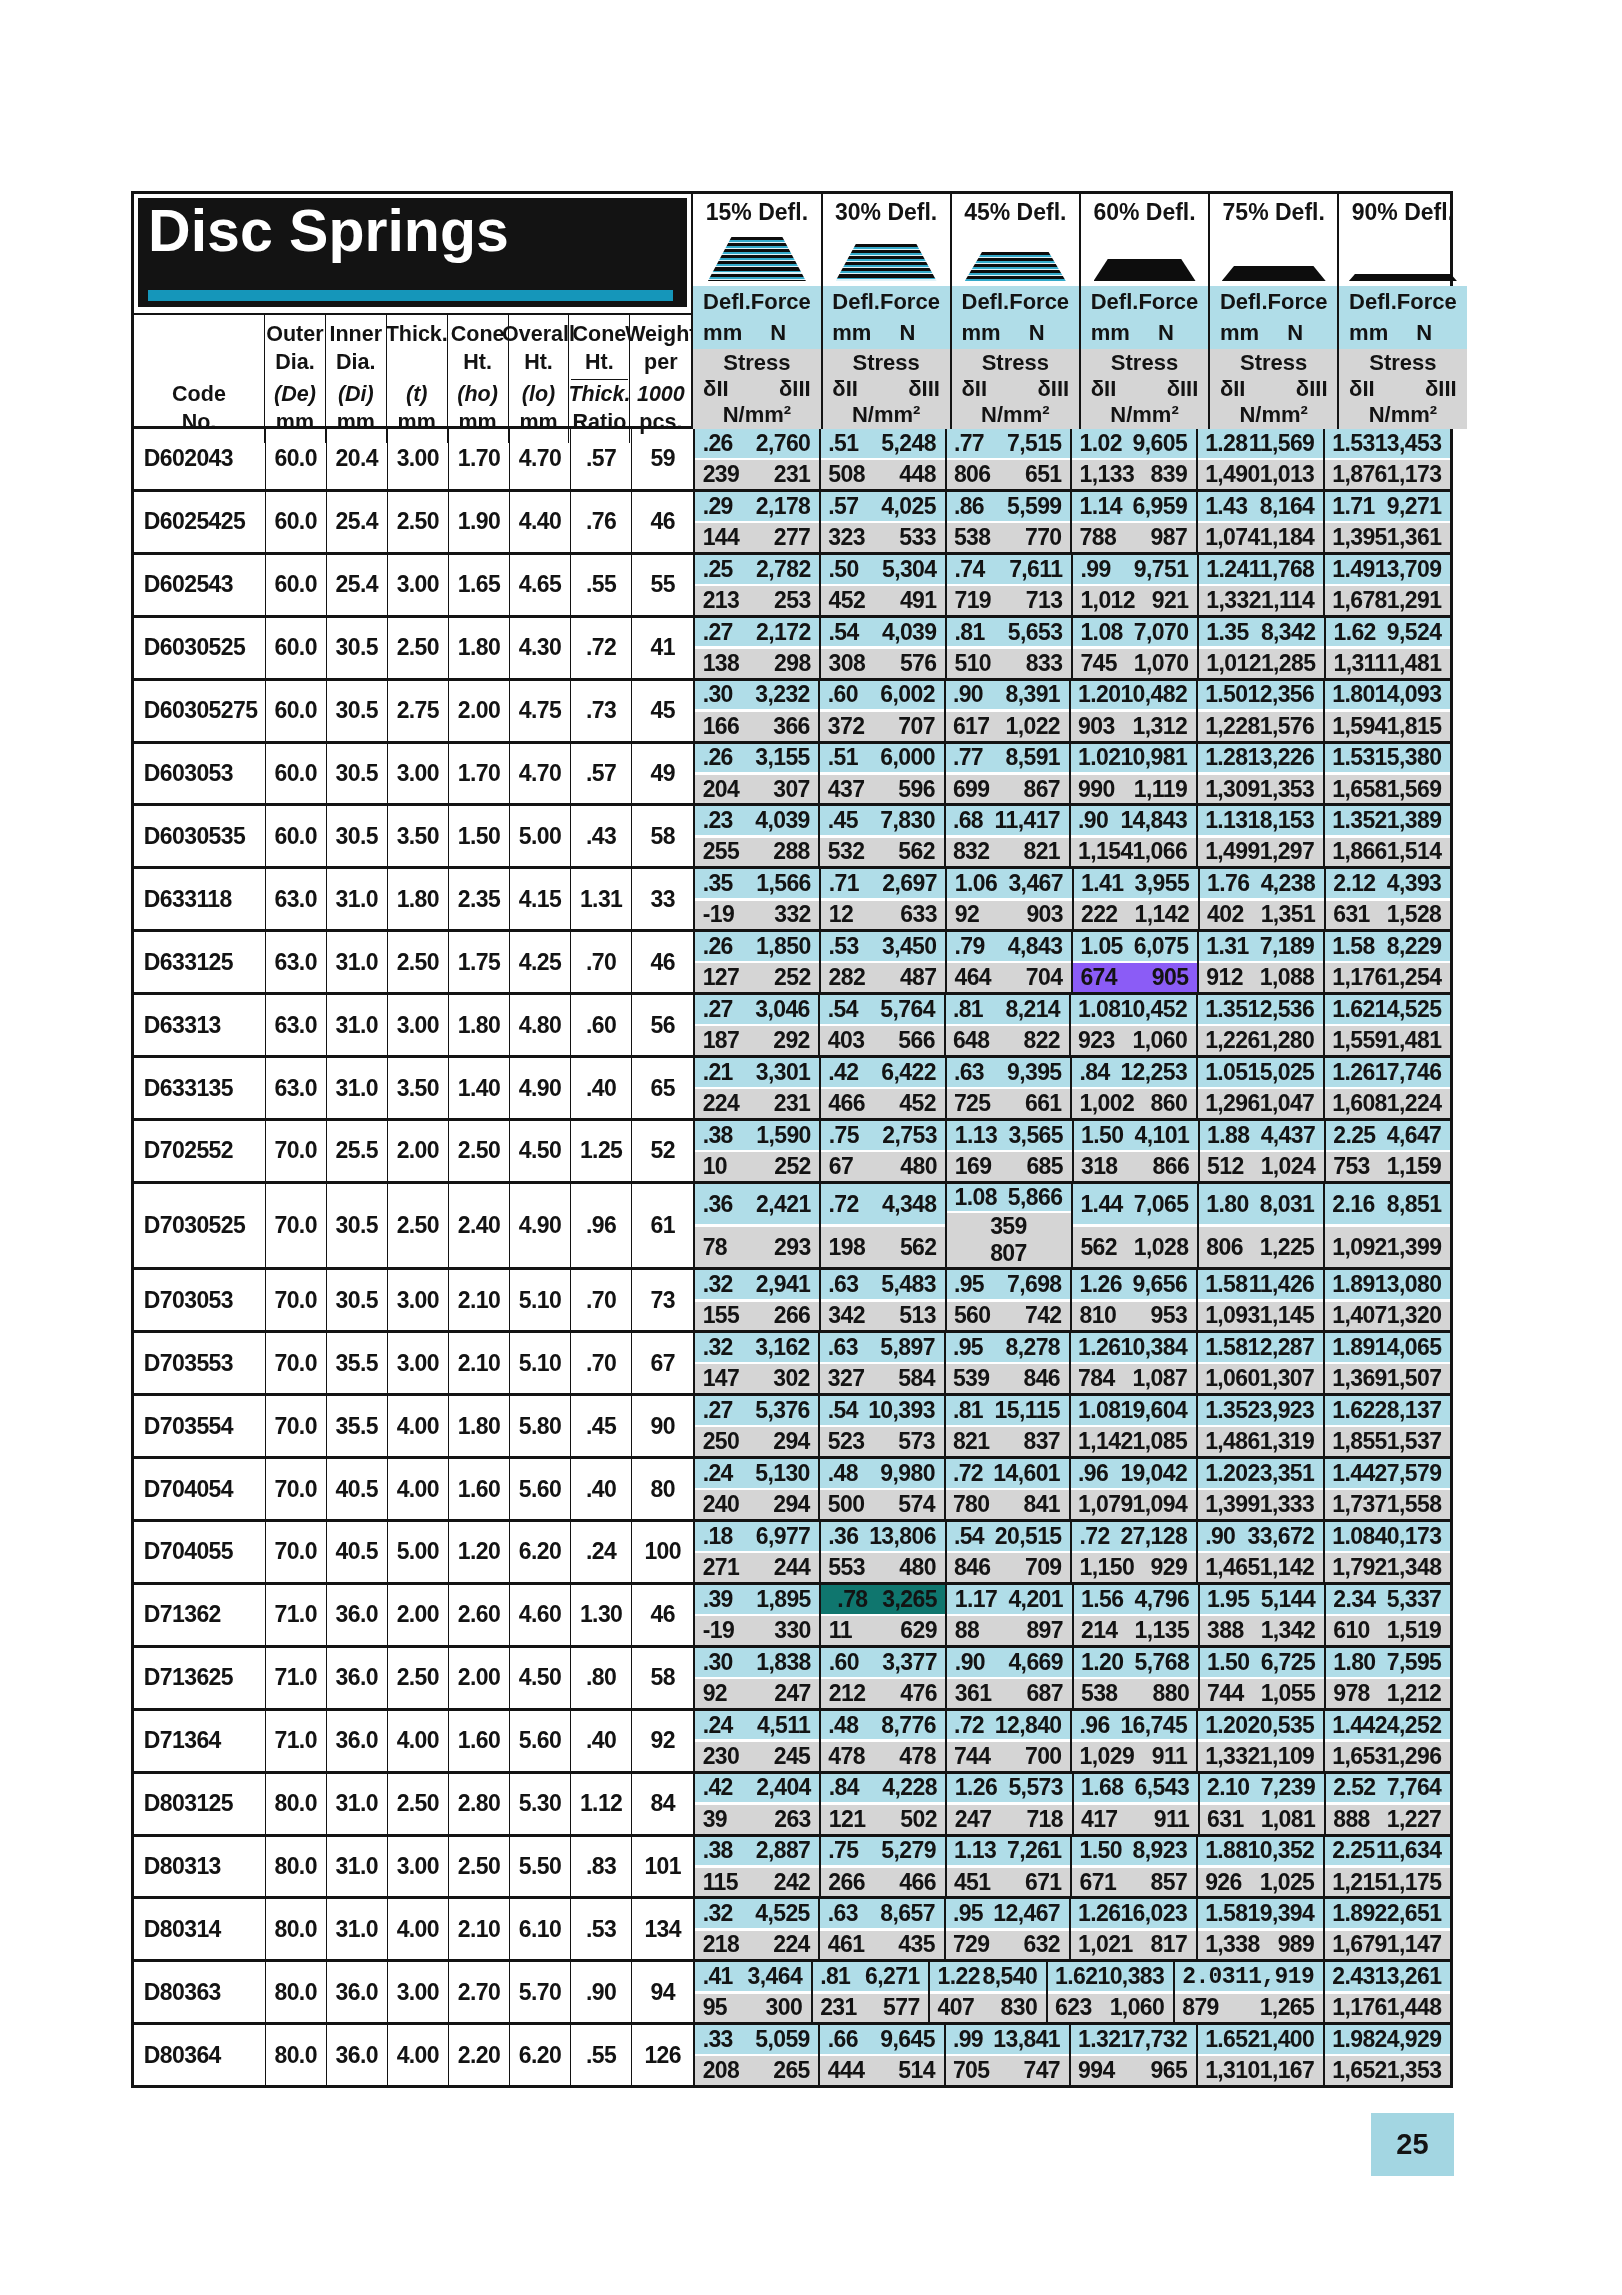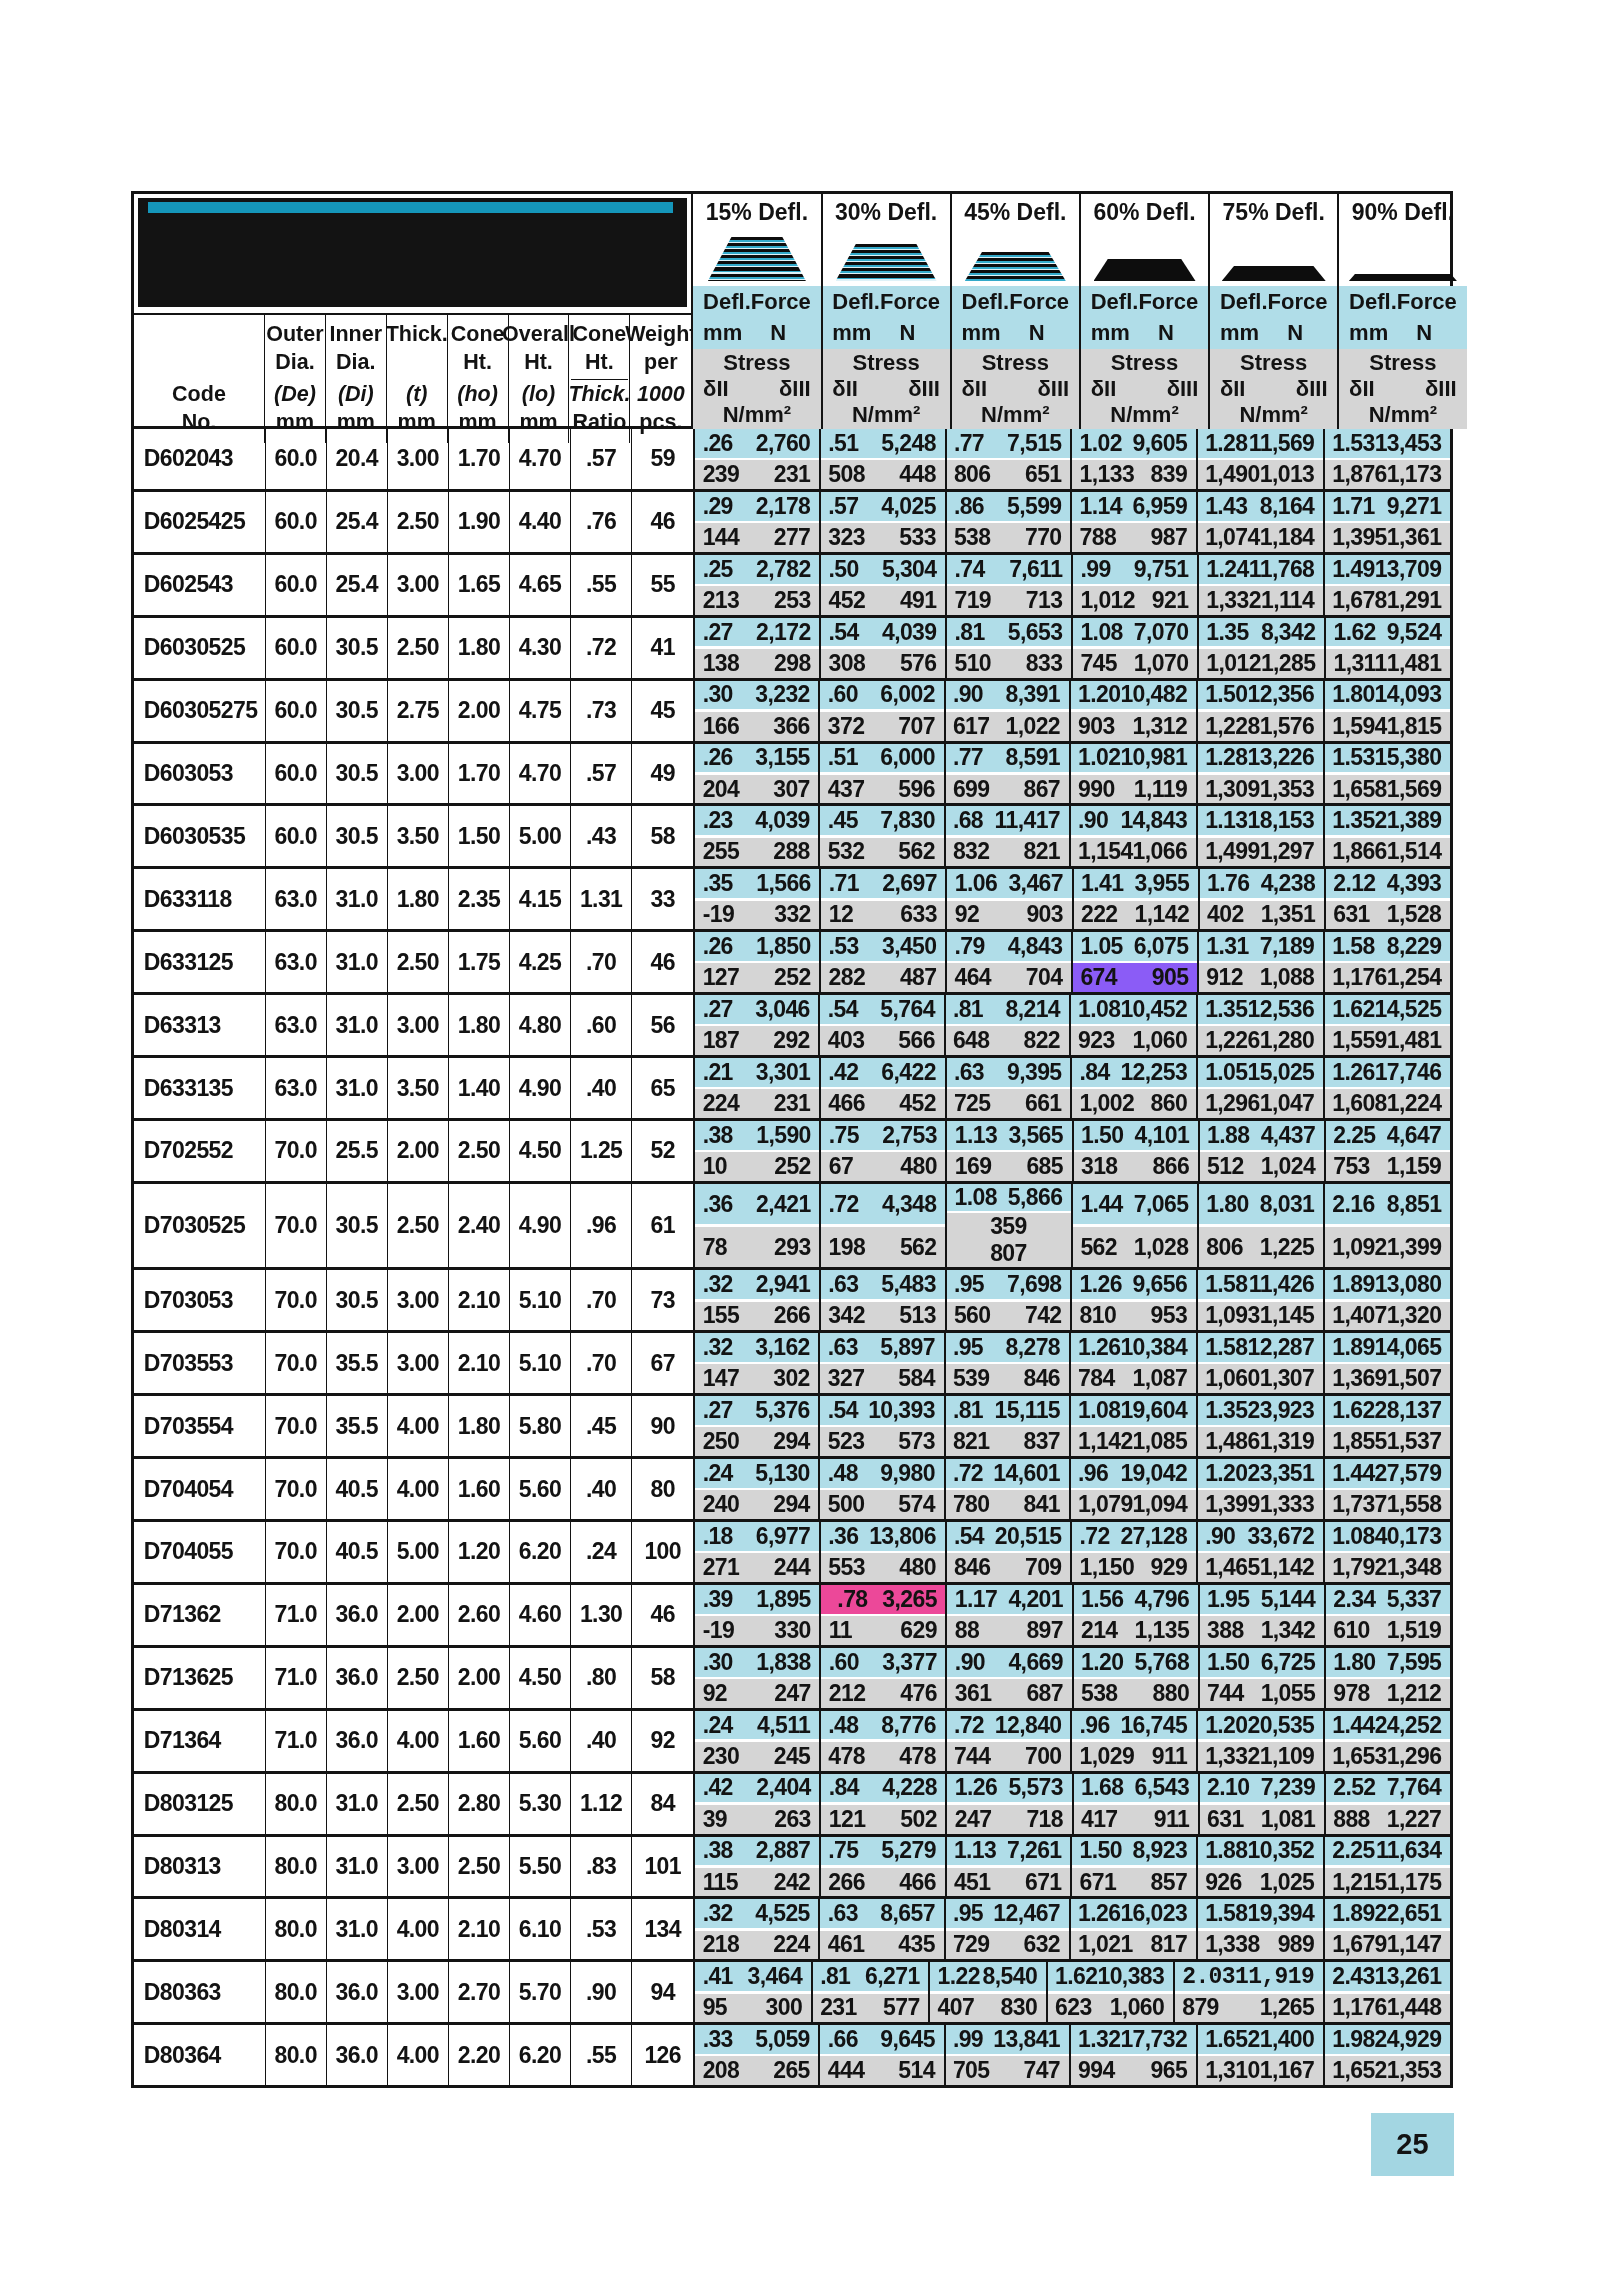--- a/index.html
+++ b/index.html
@@ -71,20 +71,21 @@
 </head>
 <body>
 
 <div id="page">
   <div id="frame">
 
     <div class="header-band">
 
       <div class="header-left">
         <div class="title-box">
+          <div class="title-main">Disc Springs</div>
           <div class="title-stripe" style="background: rgb(21, 150, 186);"></div>
         </div>
         <div class="left-headers">
           <div class="lh w-code">
             <span>Code</span>
             <span>No.</span>
           </div>
           <div class="lh w-sm">
             <span>Outer</span>
             <span>Dia.</span>
@@ -1590,21 +1591,21 @@
     <div class="dline top cyan-bg" style="background: rgb(176, 221, 232);">
       <span>.39</span>
       <span>1,895</span>
     </div>
     <div class="dline bot gray-bg" style="background: rgb(213, 213, 213);">
       <span>-19</span>
       <span>330</span>
     </div>
   </div>
             <div class="dcol">
-    <div class="dline top cyan-bg" style="background: #ec4899; padding-left: 16px;">
+    <div class="dline top cyan-bg" style="background: #0f766e; padding-left: 16px;">
       <span>.78</span>
       <span>3,265</span>
     </div>
     <div class="dline bot gray-bg" style="background: rgb(213, 213, 213);">
       <span>11</span>
       <span>629</span>
     </div>
   </div>
             <div class="dcol">
     <div class="dline top cyan-bg" style="background: rgb(176, 221, 232);">

